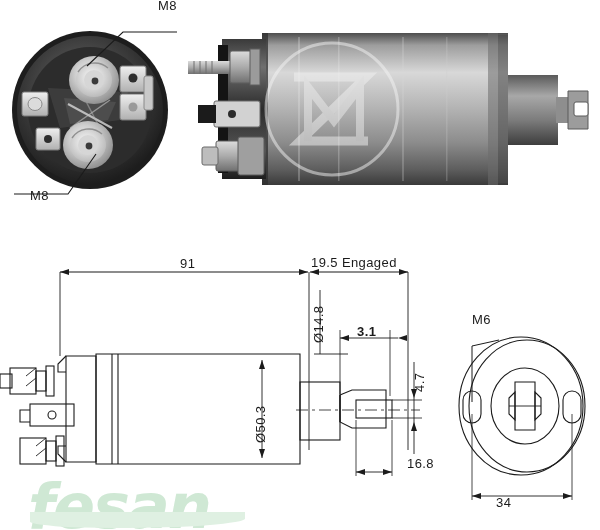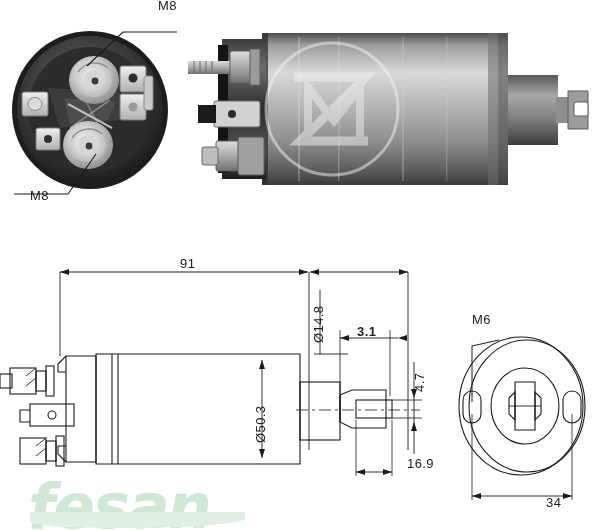--- a/index.html
+++ b/index.html
@@ -295,25 +295,26 @@
 
       <line x1="356" y1="222" x2="392" y2="222" stroke-width="0.9"></line>
       <path d="M356,222 l9,-3 l0,6 z" fill="#1b1b1b" stroke="none"></path>
       <path d="M392,222 l-9,-3 l0,6 z" fill="#1b1b1b" stroke="none"></path>
       <line x1="356" y1="170" x2="356" y2="226" stroke-width="0.8"></line>
       <line x1="392" y1="170" x2="392" y2="226" stroke-width="0.8"></line>
     </g>
   </svg>
 
   <div class="dim-text" style="left:180px; top:256px;">91</div>
+  <div class="dim-text" style="left:311px; top:255px;">19.5 Engaged</div>
   <div class="dim-text vert" style="left:311px; top:343px;">Ø14.8</div>
   <div class="dim-text vert" style="left:253px; top:443px;">Ø50.3</div>
   <div class="dim-text" style="left:357px; top:324px;font-weight:bold;">3.1</div>
   <div class="dim-text vert" style="left:412px; top:392px;">4.7</div>
-  <div class="dim-text" style="left:407px; top:456px;">16.9</div>
+  <div class="dim-text" style="left:407px; top:456px;">16.8</div>
 
   <svg class="abs" style="left:455px; top:300px;" width="145" height="230">
     <g stroke="#1b1b1b" fill="none" stroke-width="1.1">
 
       <ellipse cx="66" cy="106" rx="62" ry="69"></ellipse>
       <ellipse cx="72" cy="106" rx="58" ry="66"></ellipse>
 
       <ellipse cx="70" cy="106" rx="34" ry="38"></ellipse>
 
       <path d="M60,82 L80,82 L80,130 L60,130 Z"></path>
@@ -328,15 +329,15 @@
 
       <line x1="17" y1="114" x2="17" y2="200" stroke-width="0.8"></line>
       <line x1="117" y1="114" x2="117" y2="200" stroke-width="0.8"></line>
       <line x1="17" y1="196" x2="117" y2="196" stroke-width="0.9"></line>
       <path d="M17,196 l9,-3 l0,6 z" fill="#1b1b1b" stroke="none"></path>
       <path d="M117,196 l-9,-3 l0,6 z" fill="#1b1b1b" stroke="none"></path>
     </g>
   </svg>
 
   <div class="label-text" style="left:472px; top:312px;">M6</div>
-  <div class="dim-text" style="left:546px; top:495px;">34</div>
+  <div class="dim-text" style="left:496px; top:495px;">34</div>
 
 </div>
 
 </body></html>

